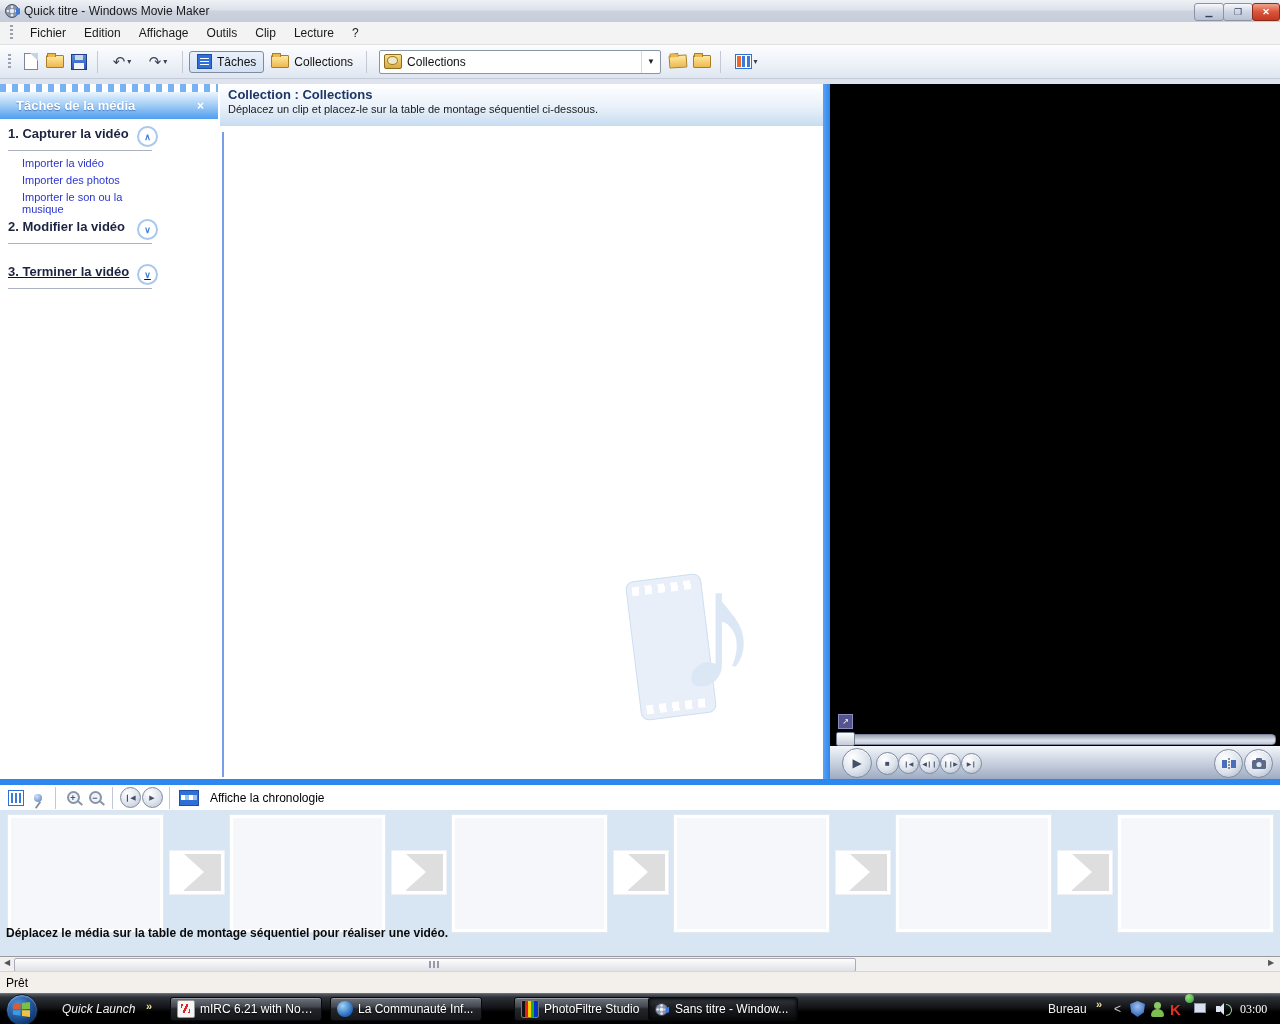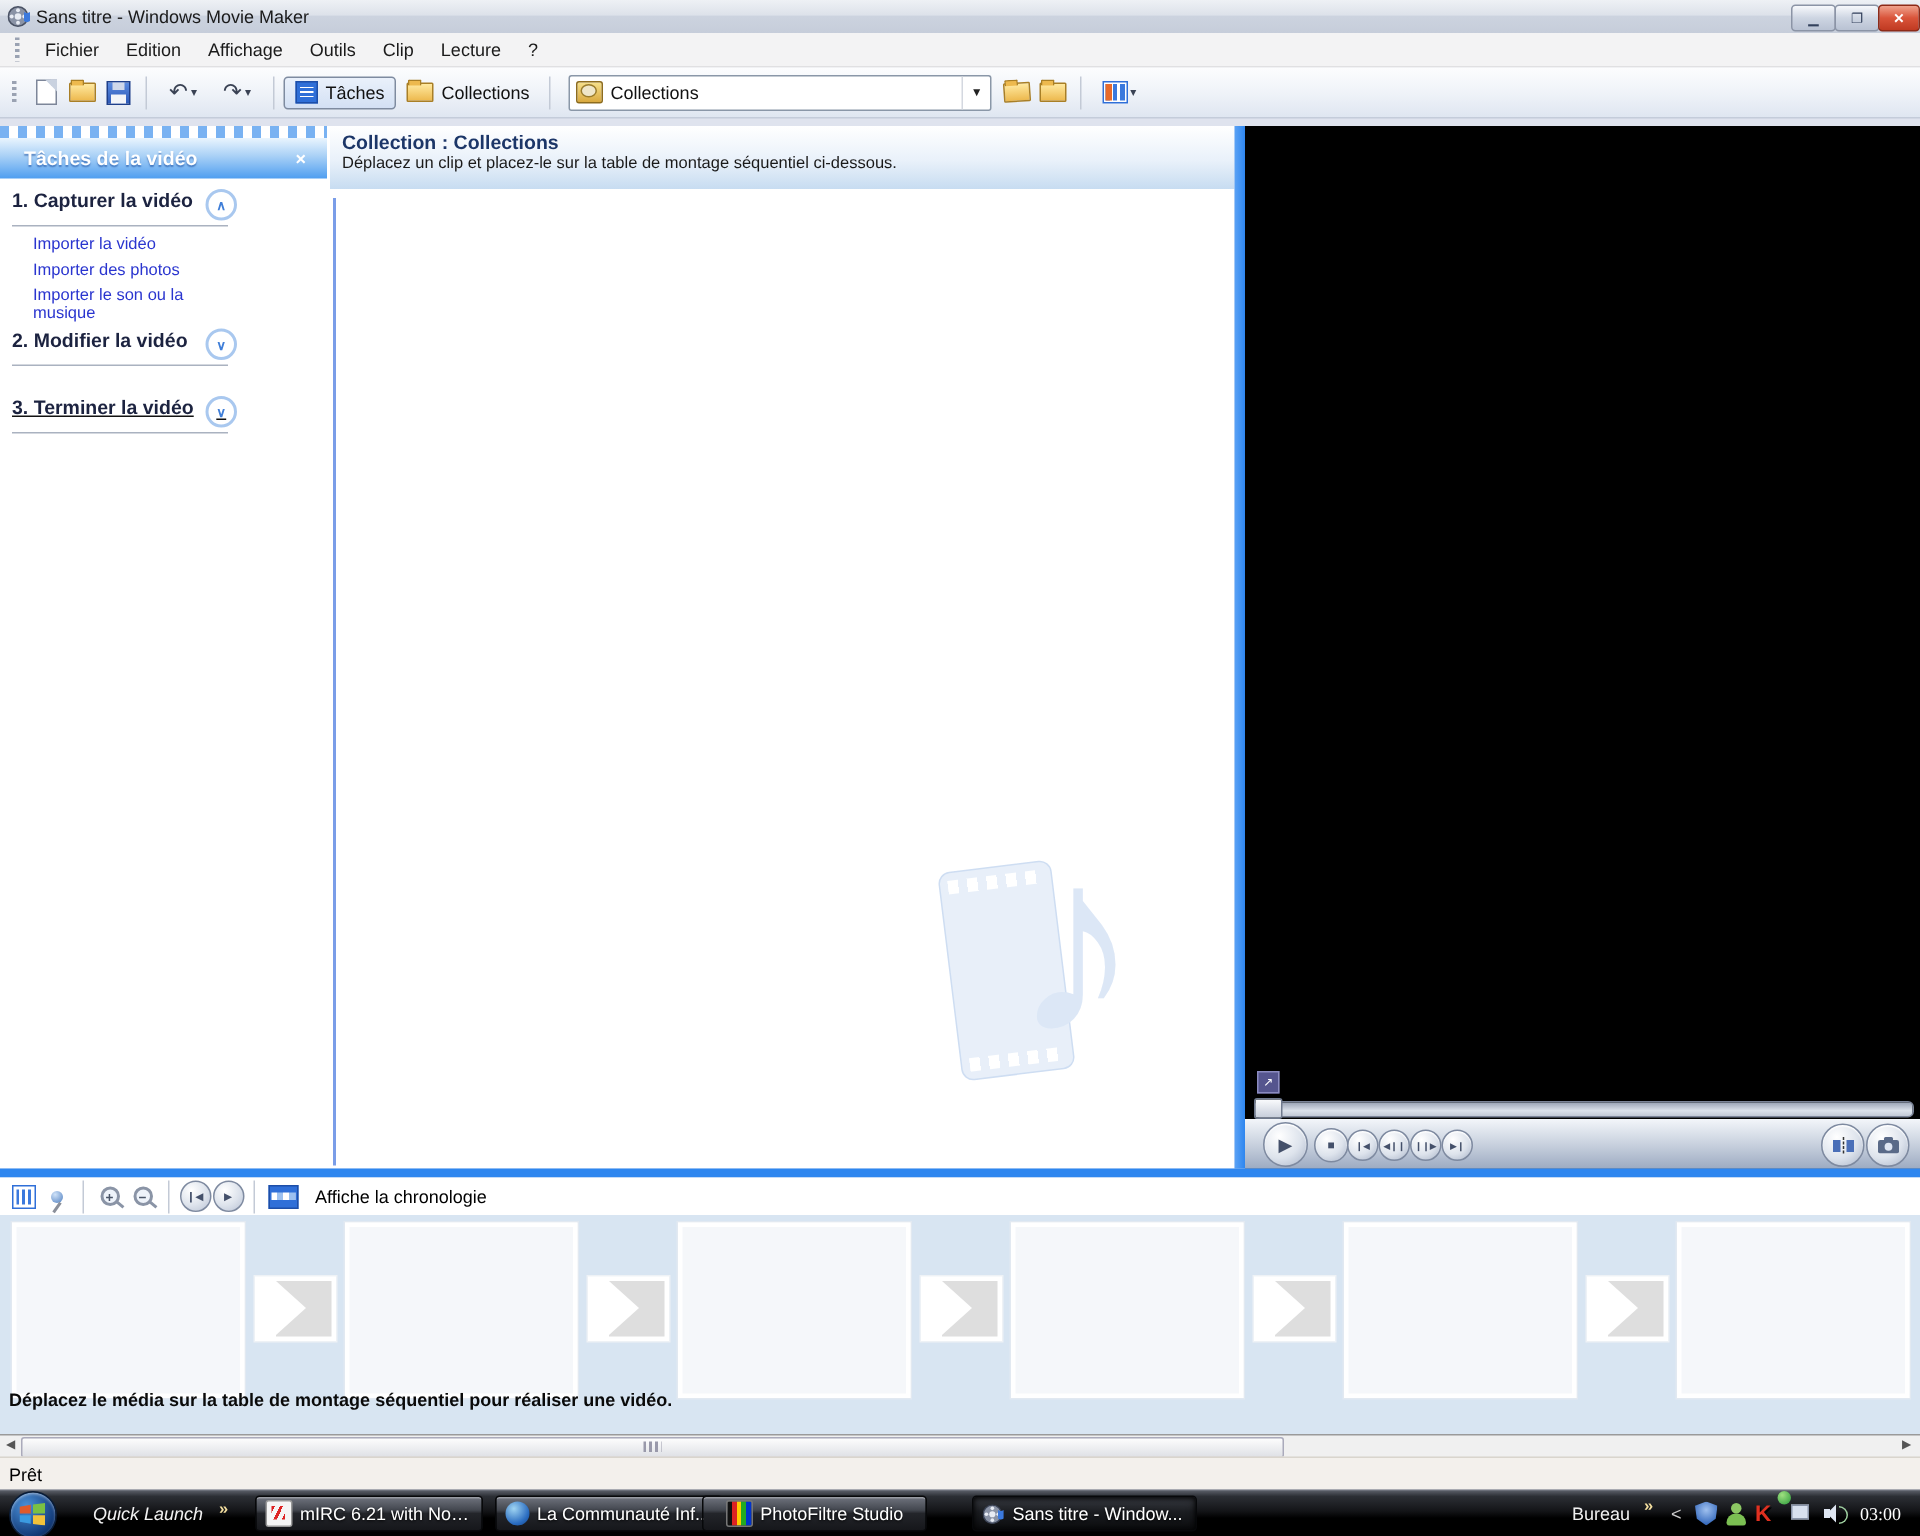--- a/index.html
+++ b/index.html
@@ -190,21 +190,21 @@
   <div class="abs titlebar">
     <svg class="abs" style="left:5px;top:3px" width="16" height="16" viewBox="0 0 16 16">
       <circle cx="7" cy="8" r="6.5" fill="#8a93a6" stroke="#4a5264"></circle>
       <circle cx="7" cy="8" r="2.2" fill="#e8ecf4"></circle>
       <circle cx="7" cy="3.8" r="1.3" fill="#e8ecf4"></circle>
         <circle cx="7" cy="12.2" r="1.3" fill="#e8ecf4"></circle>
       <circle cx="2.8" cy="8" r="1.3" fill="#e8ecf4"></circle>
         <circle cx="11.2" cy="8" r="1.3" fill="#e8ecf4"></circle>
       <path d="M11,14 L11,5 q2,1.5 4,0 l0,6 q-2,1.5 -4,0" fill="#3b79dd"></path>
     </svg>
-    <span class="title">Sans titre - Windows Movie Maker</span>
+    <span class="title">Quick titre - Windows Movie Maker</span>
     <div class="abs winbtn" style="left:1194px;width:28px;">▁</div>
     <div class="abs winbtn" style="left:1223px;width:28px;">❐</div>
     <div class="abs winbtn close" style="left:1252px;width:26px;">✕</div>
   </div>
 
   <div class="abs menubar">
     <span class="grip"></span>
     <span class="menuitem">Fichier</span>
     <span class="menuitem">Edition</span>
     <span class="menuitem">Affichage</span>
@@ -258,21 +258,21 @@
     <span class="tbsep"></span>
     <span class="tbicon" style="width:36px">
       <span class="views-glyph"></span>
       <span class="ddarrow">▾</span>
     </span>
   </div>
 
   <div class="abs taskspanel">
     <div class="abs tp-checker"></div>
     <div class="abs tp-header">
-      <span class="tp-title">Tâches de la vidéo</span>
+      <span class="tp-title">Tâches de la média</span>
       <span class="tp-close">×</span>
     </div>
 
     <div class="abs" style="left:8px;top:42px;width:150px;">
       <div style="display:flex;justify-content:space-between;align-items:flex-start;">
         <span class="tp-section-title">1. Capturer la vidéo</span>
         <span class="tp-chevron">∧</span>
       </div>
       <div class="tp-rule" style="width:144px;margin-top:3px;"></div>
       <div style="margin:6px 0 0 14px;display:flex;flex-direction:column;gap:5px;">
@@ -426,21 +426,21 @@
     <span class="abs chev" style="left:146px;top:6px;">»</span>
 
     <div class="abs taskbtn" style="left:170px;width:152px;">
       <span class="ticon mirc"></span>
       <span class="tlabel">mIRC 6.21 with NoN...</span>
     </div>
     <div class="abs taskbtn" style="left:330px;width:152px;">
       <span class="ticon globe"></span>
       <span class="tlabel">La Communauté Inf...</span>
     </div>
-    <div class="abs taskbtn" style="left:468px;width:150px;justify-content:center;">
+    <div class="abs taskbtn" style="left:514px;width:150px;">
       <span class="ticon pf"></span>
       <span class="tlabel">PhotoFiltre Studio</span>
     </div>
     <div class="abs taskbtn active" style="left:648px;width:150px;">
       <svg width="15" height="15" viewBox="0 0 16 16" style="flex:0 0 auto">
         <circle cx="7" cy="8" r="6.5" fill="#8a93a6" stroke="#3a4254"></circle>
         <circle cx="7" cy="8" r="2.2" fill="#e8ecf4"></circle>
         <circle cx="7" cy="3.8" r="1.3" fill="#e8ecf4"></circle>
           <circle cx="7" cy="12.2" r="1.3" fill="#e8ecf4"></circle>
         <circle cx="2.8" cy="8" r="1.3" fill="#e8ecf4"></circle>

